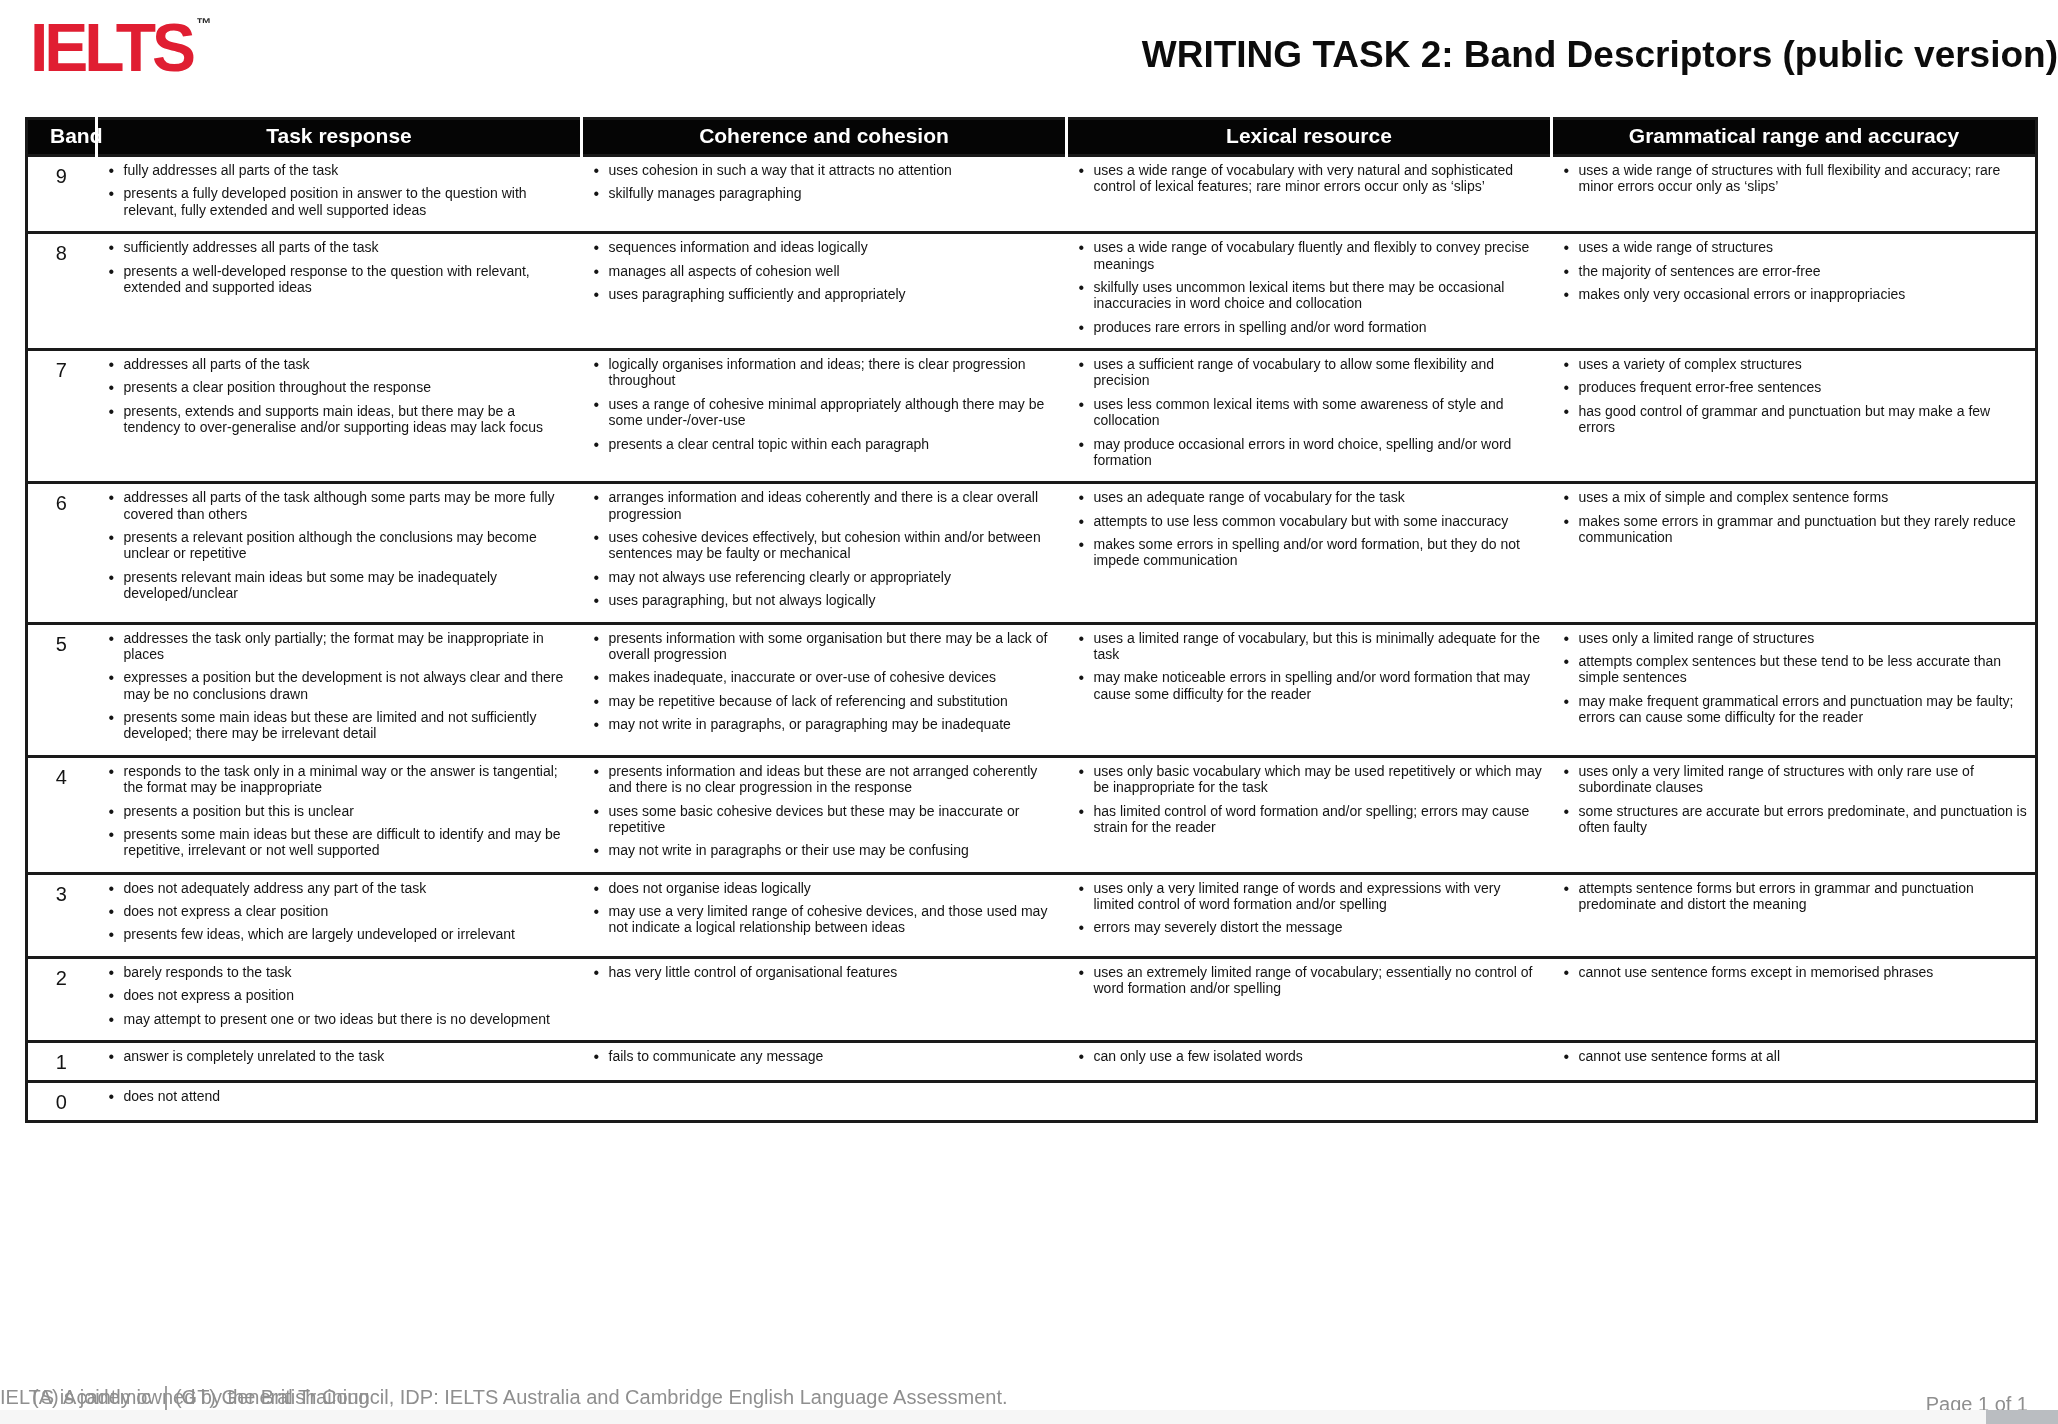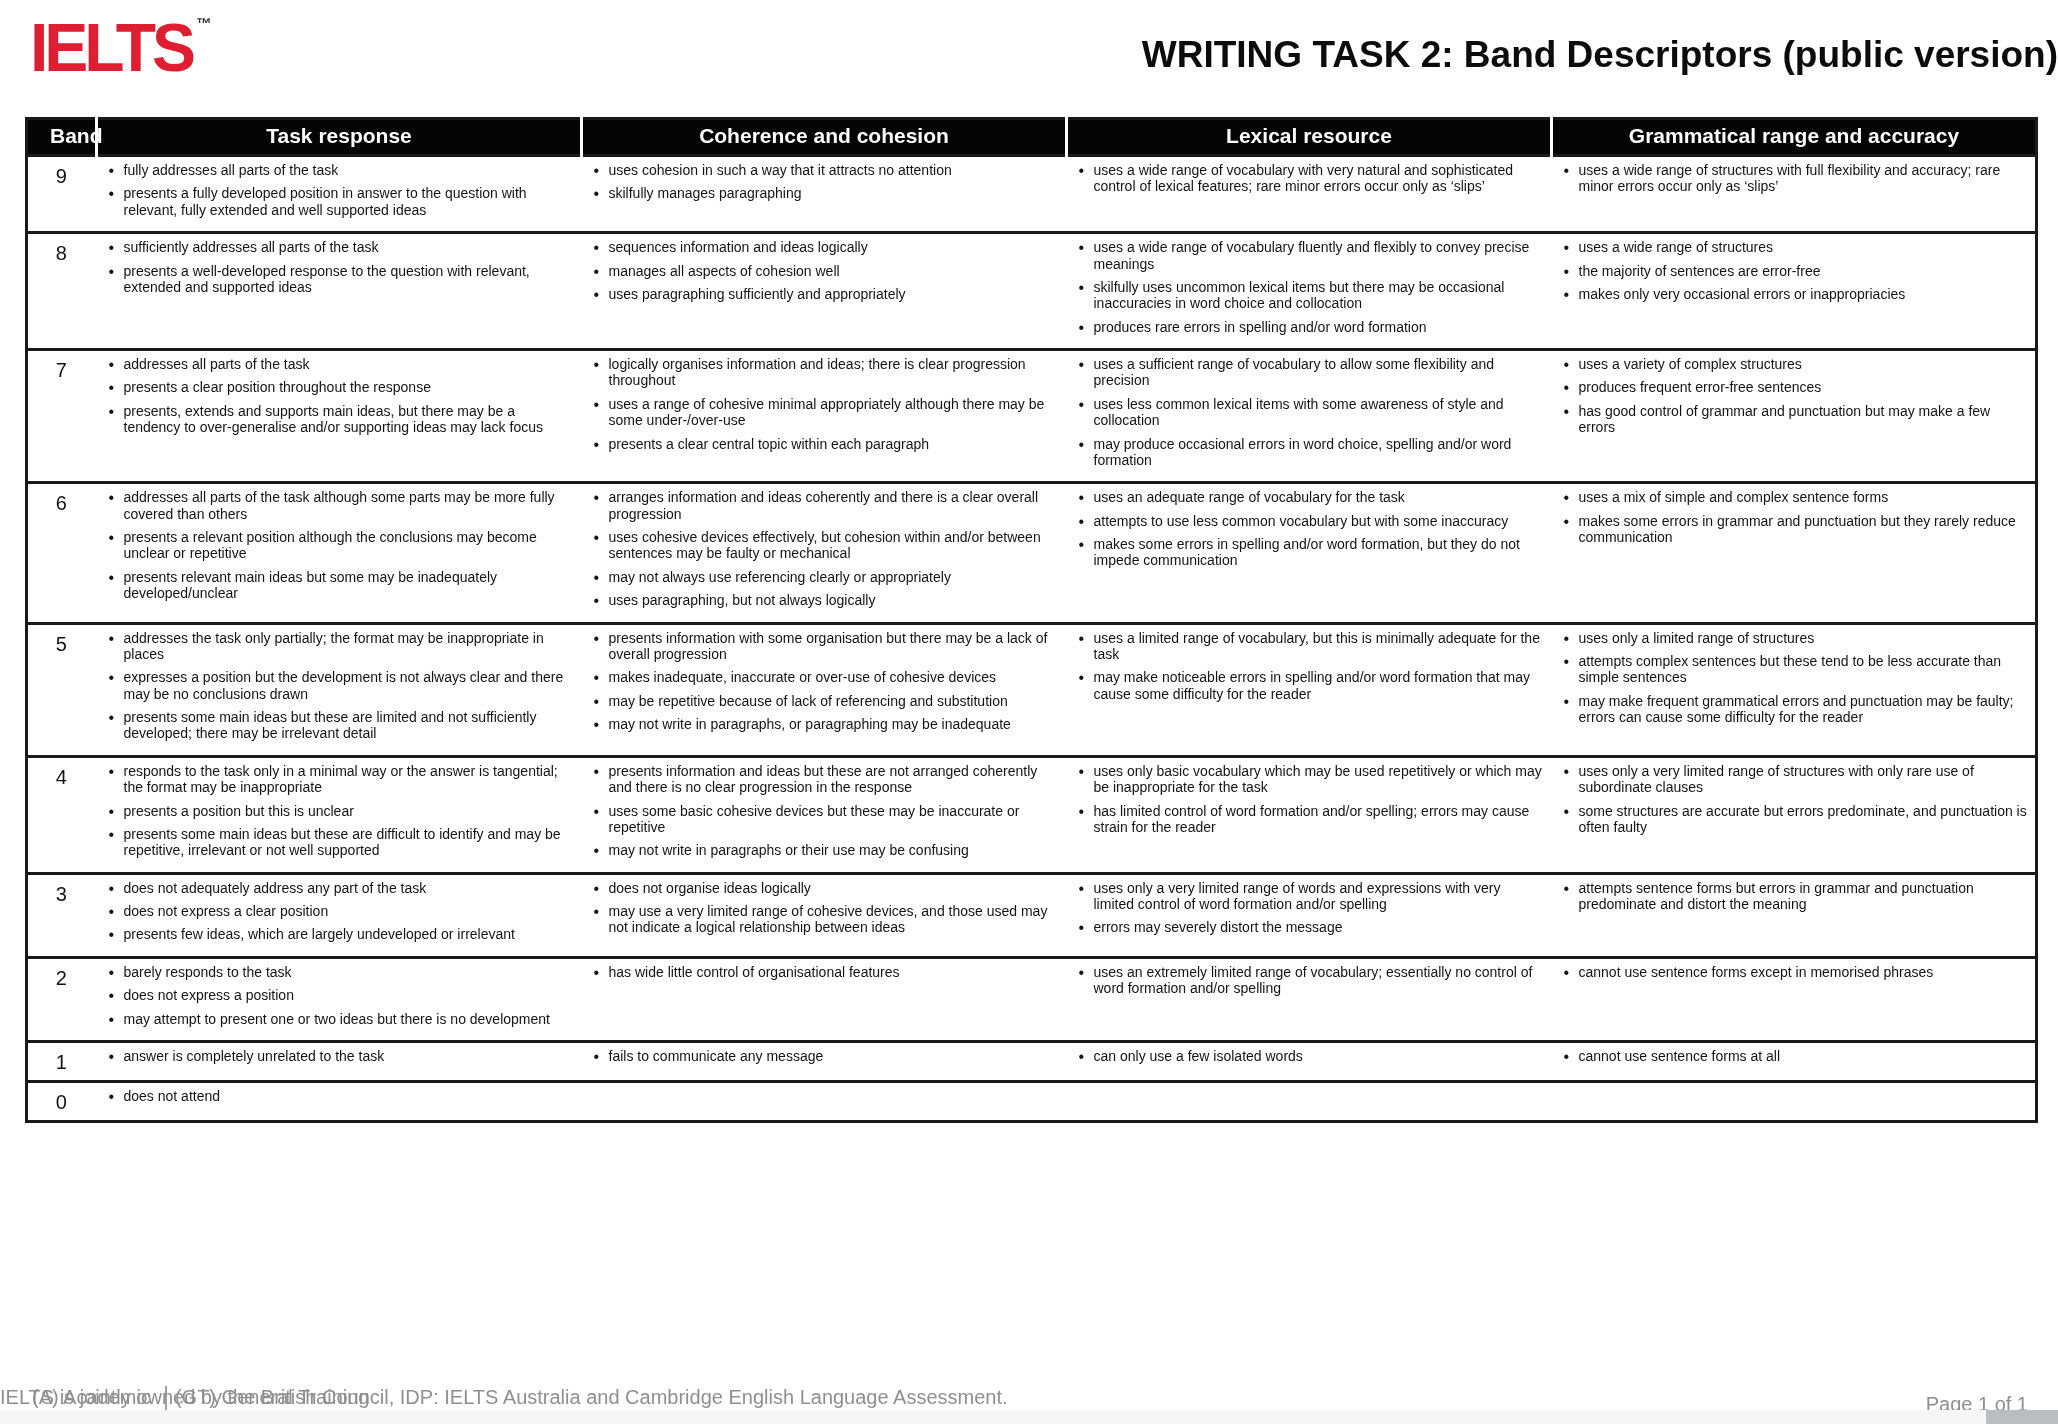--- a/index.html
+++ b/index.html
@@ -322,21 +322,21 @@
           <td class="band-cell">2</td>
           <td>
             <ul class="desc-list">
               <li>barely responds to the task</li>
               <li>does not express a position</li>
               <li>may attempt to present one or two ideas but there is no development</li>
             </ul>
           </td>
           <td>
             <ul class="desc-list">
-              <li>has wide little control of organisational features</li>
+              <li>has very little control of organisational features</li>
             </ul>
           </td>
           <td>
             <ul class="desc-list">
               <li>uses an extremely limited range of vocabulary; essentially no control of word formation and/or spelling</li>
             </ul>
           </td>
           <td>
             <ul class="desc-list">
               <li>cannot use sentence forms except in memorised phrases</li>

